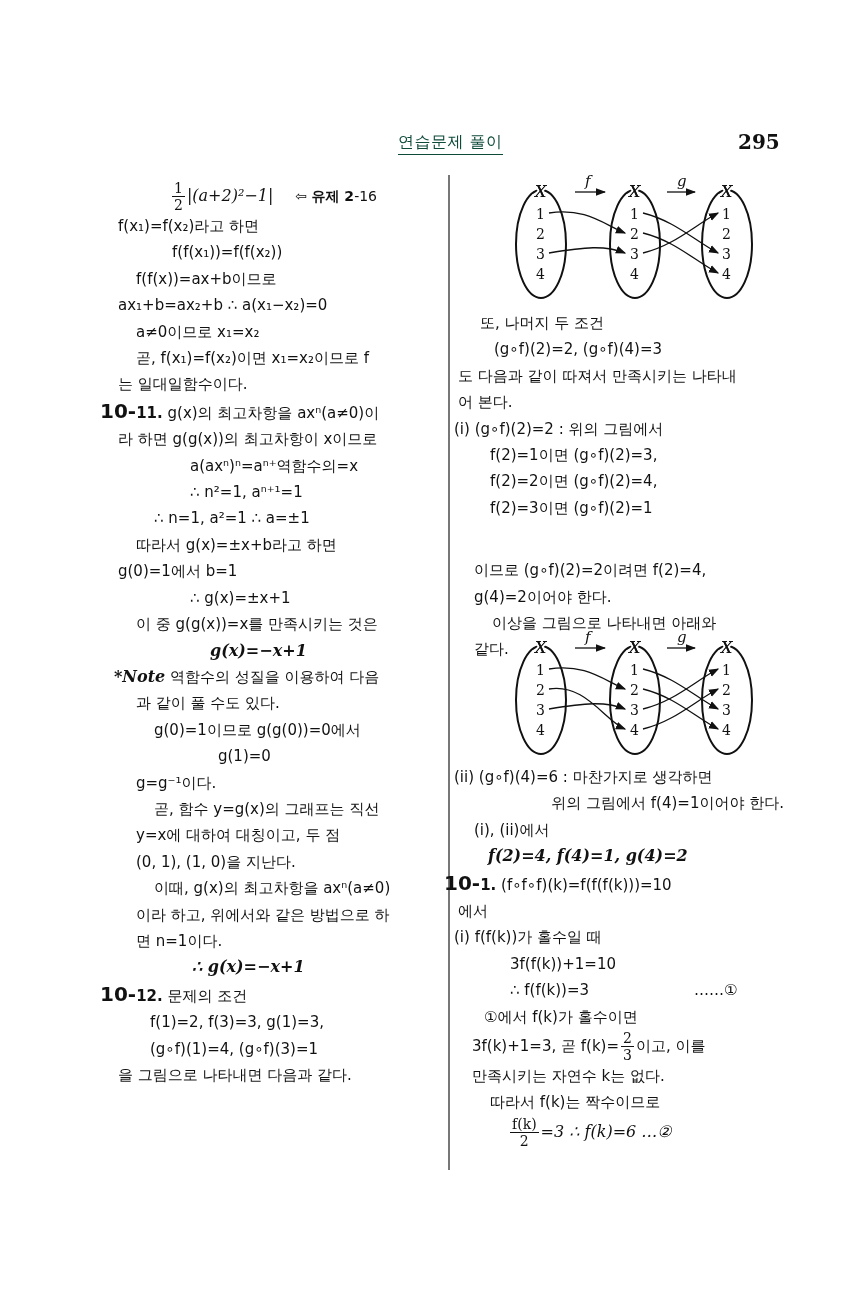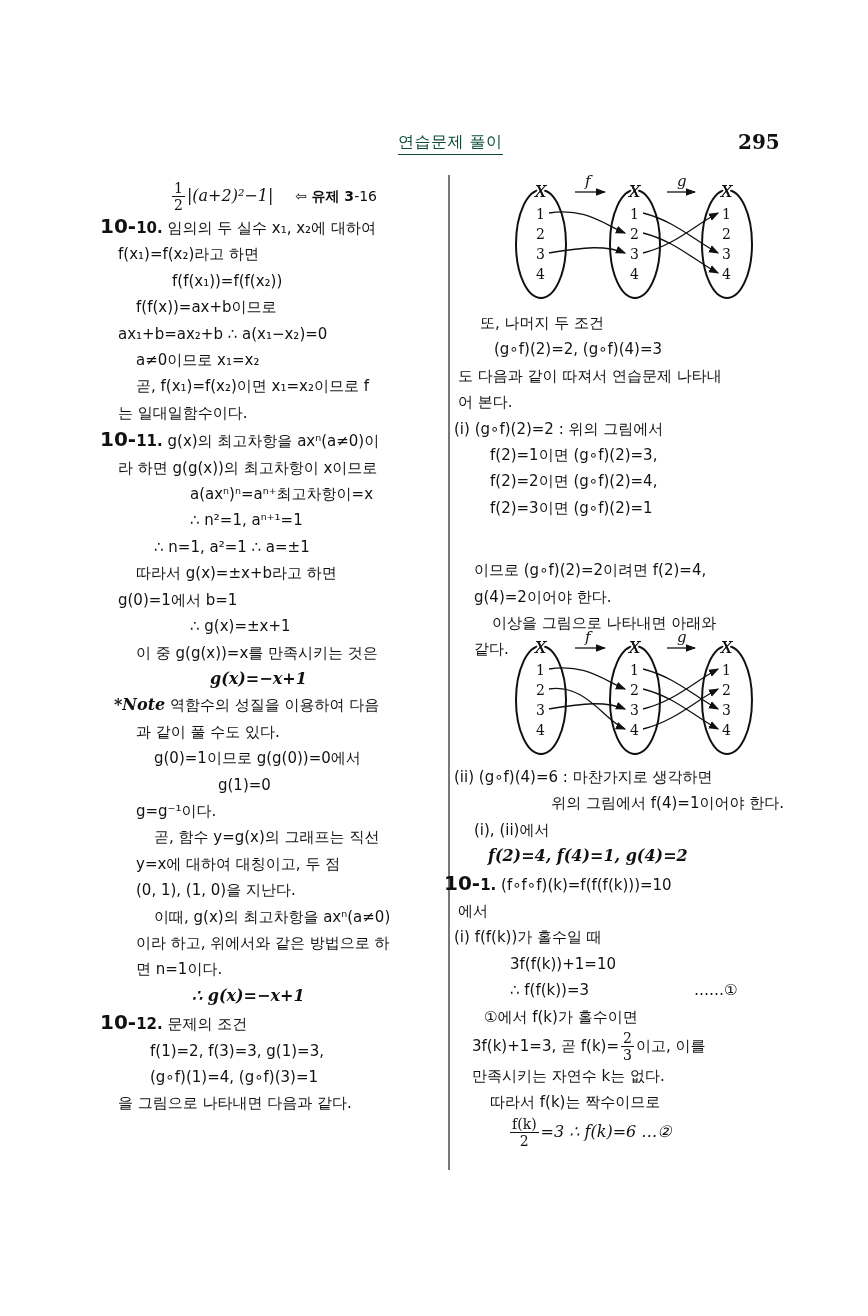--- a/index.html
+++ b/index.html
@@ -30,32 +30,31 @@
 <body>
 
 <div class="hdr-title">연습문제 풀이</div>
 <div class="hdr-page">295</div>
 <div class="divider"></div>
 
 <div class="col col-left" id="left-col">
     <div class="line" style="padding-left: 70px;"><span class="frac">
         <span class="num">1</span>
         <span>2</span>
-      </span><span class="math">|(a+2)²−1|</span><span class="ref" style="margin-left: 22px;">⇦ <b>유제 3</b>-16</span></div>
-    <div class="line" style="padding-left: 0px;"><span class="pnum"><span style="font-size:20px">10</span>-<span class="pnum-sub">10.</span></span><span class="kor"> 임의의 두 실수 x₁, x₂에 대하여</span></div>
+      </span><span class="math">|(a+2)²−1|</span><span class="ref" style="margin-left: 22px;">⇦ <b>유제 2</b>-16</span></div>
     <div class="line" style="padding-left: 18px;"><span class="kor">f(x₁)=f(x₂)라고 하면</span></div>
     <div class="line" style="padding-left: 72px;"><span class="kor">f(f(x₁))=f(f(x₂))</span></div>
     <div class="line" style="padding-left: 36px;"><span class="kor">f(f(x))=ax+b이므로</span></div>
     <div class="line" style="padding-left: 18px;"><span class="kor">ax₁+b=ax₂+b    ∴ a(x₁−x₂)=0</span></div>
     <div class="line" style="padding-left: 36px;"><span class="kor">a≠0이므로   x₁=x₂</span></div>
     <div class="line" style="padding-left: 36px;"><span class="kor">곧, f(x₁)=f(x₂)이면 x₁=x₂이므로 f</span></div>
     <div class="line" style="padding-left: 18px;"><span class="kor">는 일대일함수이다.</span></div>
     <div class="line" style="padding-left: 0px;"><span class="pnum"><span style="font-size:20px">10</span>-<span class="pnum-sub">11.</span></span><span class="kor"> g(x)의 최고차항을 axⁿ(a≠0)이</span></div>
     <div class="line" style="padding-left: 18px;"><span class="kor">라 하면 g(g(x))의 최고차항이 x이므로</span></div>
-    <div class="line" style="padding-left: 90px;"><span class="kor">a(axⁿ)ⁿ=aⁿ⁺최고차항이=x</span></div>
+    <div class="line" style="padding-left: 90px;"><span class="kor">a(axⁿ)ⁿ=aⁿ⁺역함수의=x</span></div>
     <div class="line" style="padding-left: 90px;"><span class="kor">∴ n²=1, aⁿ⁺¹=1</span></div>
     <div class="line" style="padding-left: 54px;"><span class="kor">∴ n=1, a²=1    ∴ a=±1</span></div>
     <div class="line" style="padding-left: 36px;"><span class="kor">따라서 g(x)=±x+b라고 하면</span></div>
     <div class="line" style="padding-left: 18px;"><span class="kor">g(0)=1에서   b=1</span></div>
     <div class="line" style="padding-left: 90px;"><span class="kor">∴ g(x)=±x+1</span></div>
     <div class="line" style="padding-left: 36px;"><span class="kor">이 중 g(g(x))=x를 만족시키는 것은</span></div>
     <div class="line" style="padding-left: 110px;"><span class="math bold">g(x)=−x+1</span></div>
     <div class="line" style="padding-left: 14px;"><span class="note-label">*Note</span><span class="kor">  역함수의 성질을 이용하여 다음</span></div>
     <div class="line" style="padding-left: 36px;"><span class="kor">과 같이 풀 수도 있다.</span></div>
     <div class="line" style="padding-left: 54px;"><span class="kor">g(0)=1이므로 g(g(0))=0에서</span></div>
@@ -107,21 +106,21 @@
       <line x1="152" y1="20" x2="180" y2="20" stroke="#111" stroke-width="1.3" marker-end="url(#ahdiag1)"></line>
       <path d="M34,41 C70,35 90,53 110,61" fill="none" stroke="#111" stroke-width="1.3" marker-end="url(#ahdiag1)"></path>
       <path d="M34,81 C70,75 90,73 110,81" fill="none" stroke="#111" stroke-width="1.3" marker-end="url(#ahdiag1)"></path>
       <path d="M128,41 C160,49 180,69 203,81" fill="none" stroke="#111" stroke-width="1.3" marker-end="url(#ahdiag1)"></path>
       <path d="M128,61 C160,69 180,89 203,101" fill="none" stroke="#111" stroke-width="1.3" marker-end="url(#ahdiag1)"></path>
       <path d="M128,81 C160,73 180,53 203,41" fill="none" stroke="#111" stroke-width="1.3" marker-end="url(#ahdiag1)"></path>
     </svg></div>
 <div class="col col-right" id="right-a" style="top:310px;">
     <div class="line" style="padding-left: 36px;"><span class="kor">또, 나머지 두 조건</span></div>
     <div class="line" style="padding-left: 50px;"><span class="kor">(g∘f)(2)=2, (g∘f)(4)=3</span></div>
-    <div class="line" style="padding-left: 14px;"><span class="kor">도 다음과 같이 따져서 연습문제 나타내</span></div>
+    <div class="line" style="padding-left: 14px;"><span class="kor">도 다음과 같이 따져서 만족시키는 나타내</span></div>
     <div class="line" style="padding-left: 14px;"><span class="kor">어 본다.</span></div>
     <div class="line" style="padding-left: 10px;"><span class="kor">(i) (g∘f)(2)=2 : 위의 그림에서</span></div>
     <div class="line" style="padding-left: 46px;"><span class="kor">f(2)=1이면   (g∘f)(2)=3,</span></div>
     <div class="line" style="padding-left: 46px;"><span class="kor">f(2)=2이면   (g∘f)(2)=4,</span></div>
     <div class="line" style="padding-left: 46px;"><span class="kor">f(2)=3이면   (g∘f)(2)=1</span></div>
     <div class="line" style="padding-left: 30px; margin-top: 36px;"><span class="kor">이므로 (g∘f)(2)=2이려면 f(2)=4,</span></div>
     <div class="line" style="padding-left: 30px;"><span class="kor">g(4)=2이어야 한다.</span></div>
     <div class="line" style="padding-left: 48px;"><span class="kor">이상을 그림으로 나타내면 아래와</span></div>
     <div class="line" style="padding-left: 30px;"><span class="kor">같다.</span></div>
   </div>

